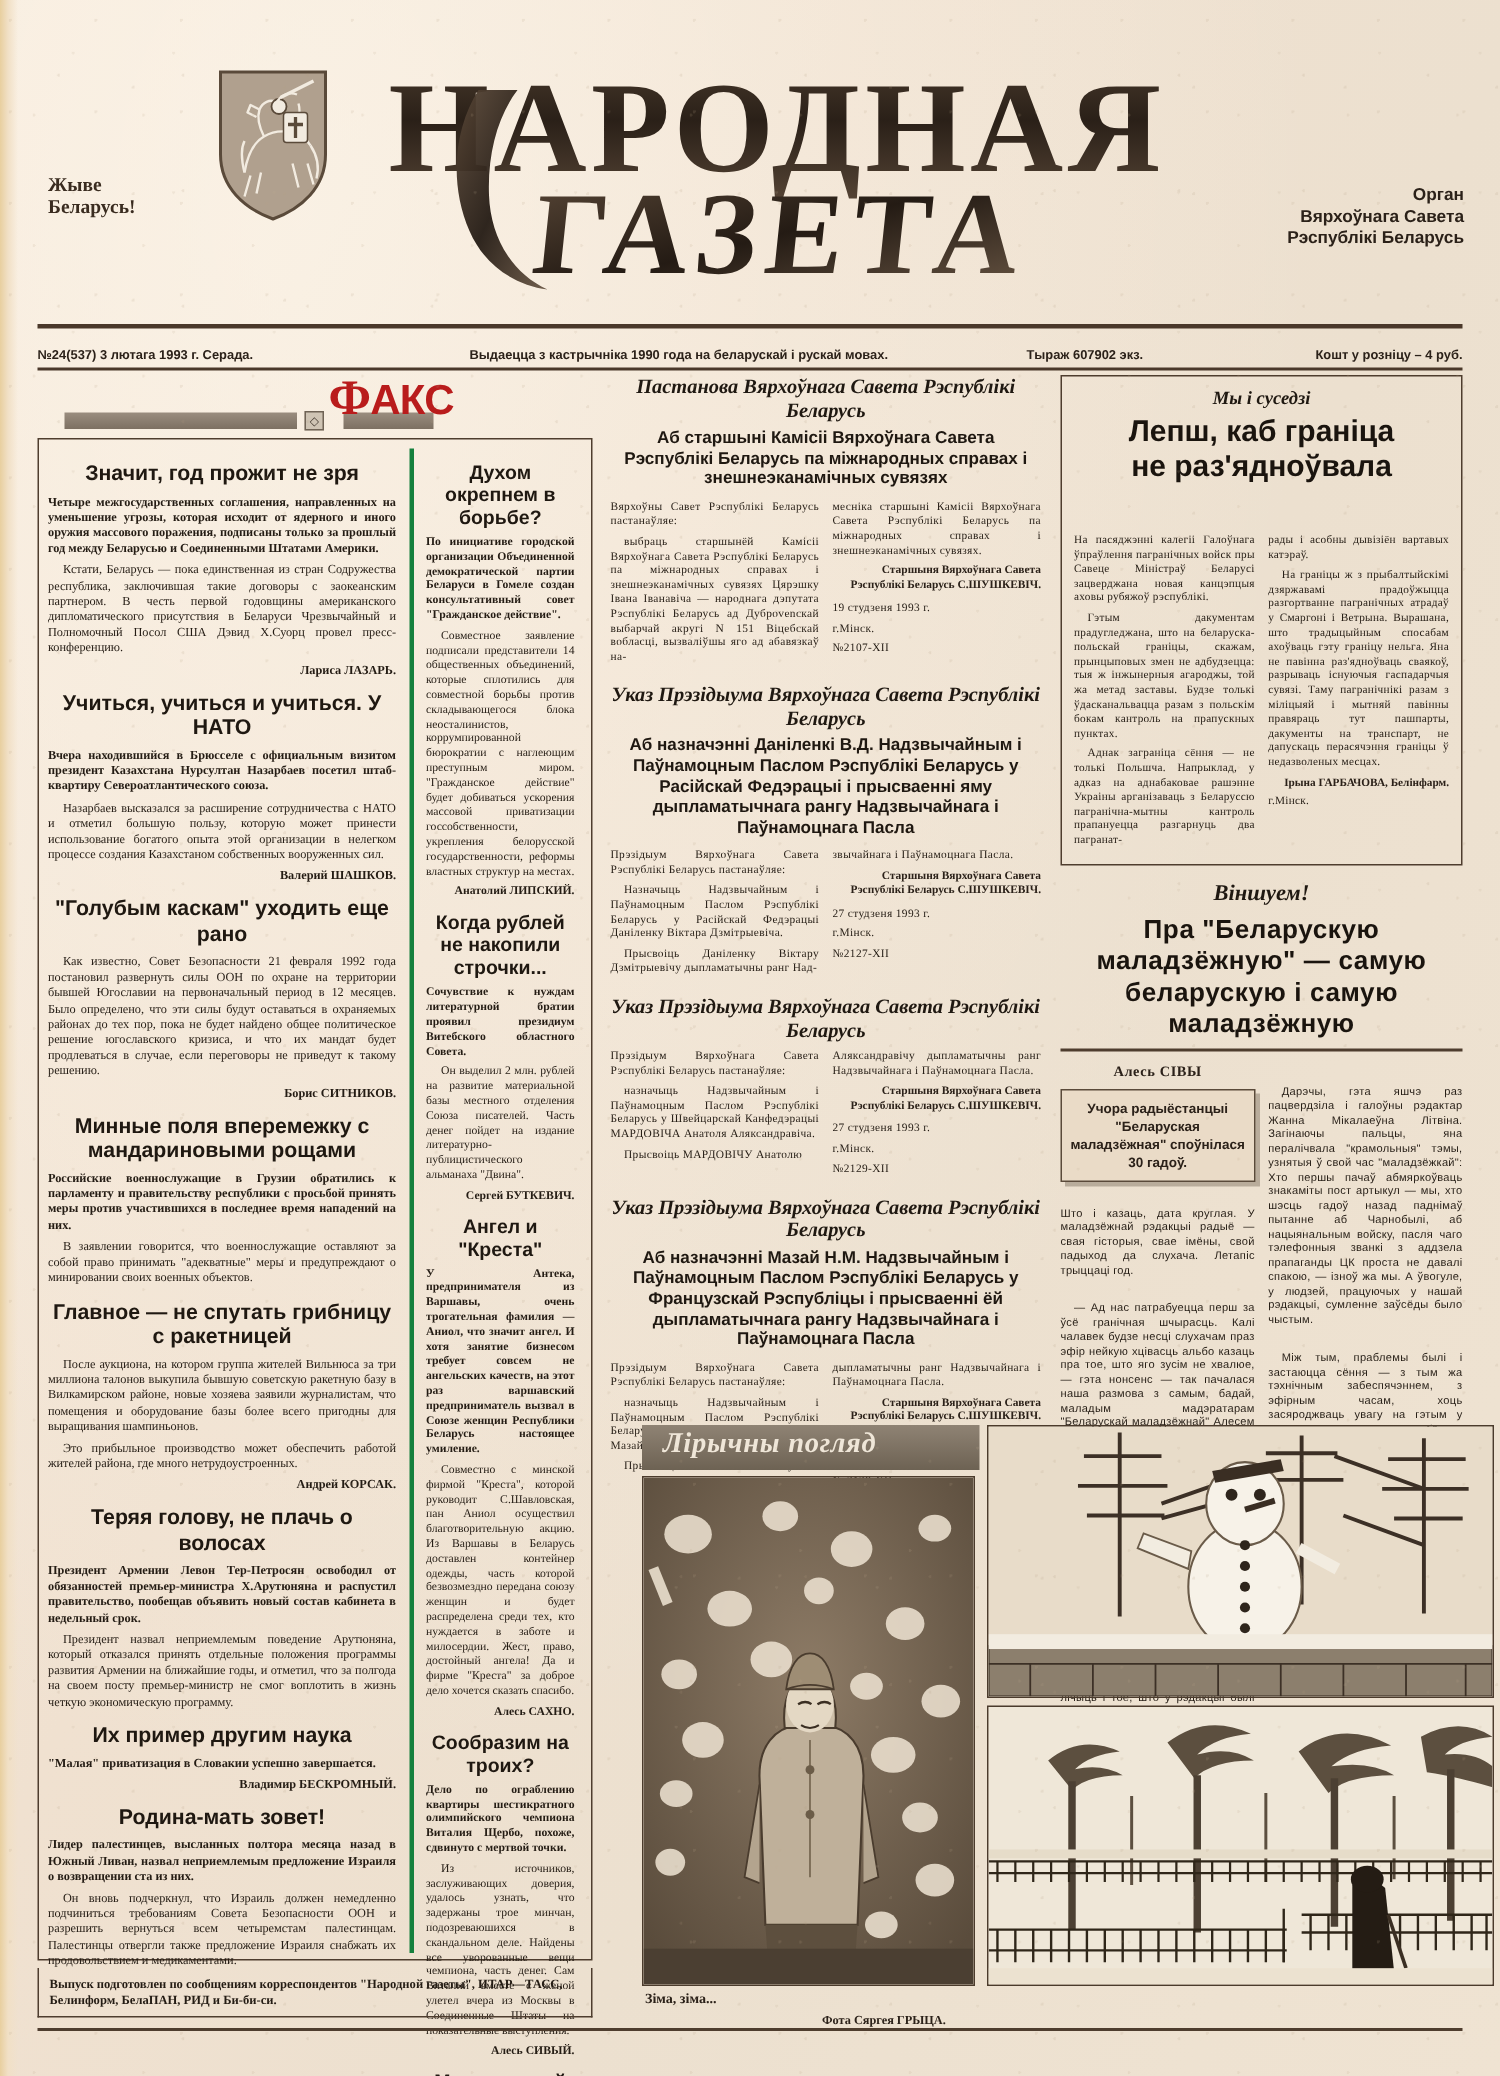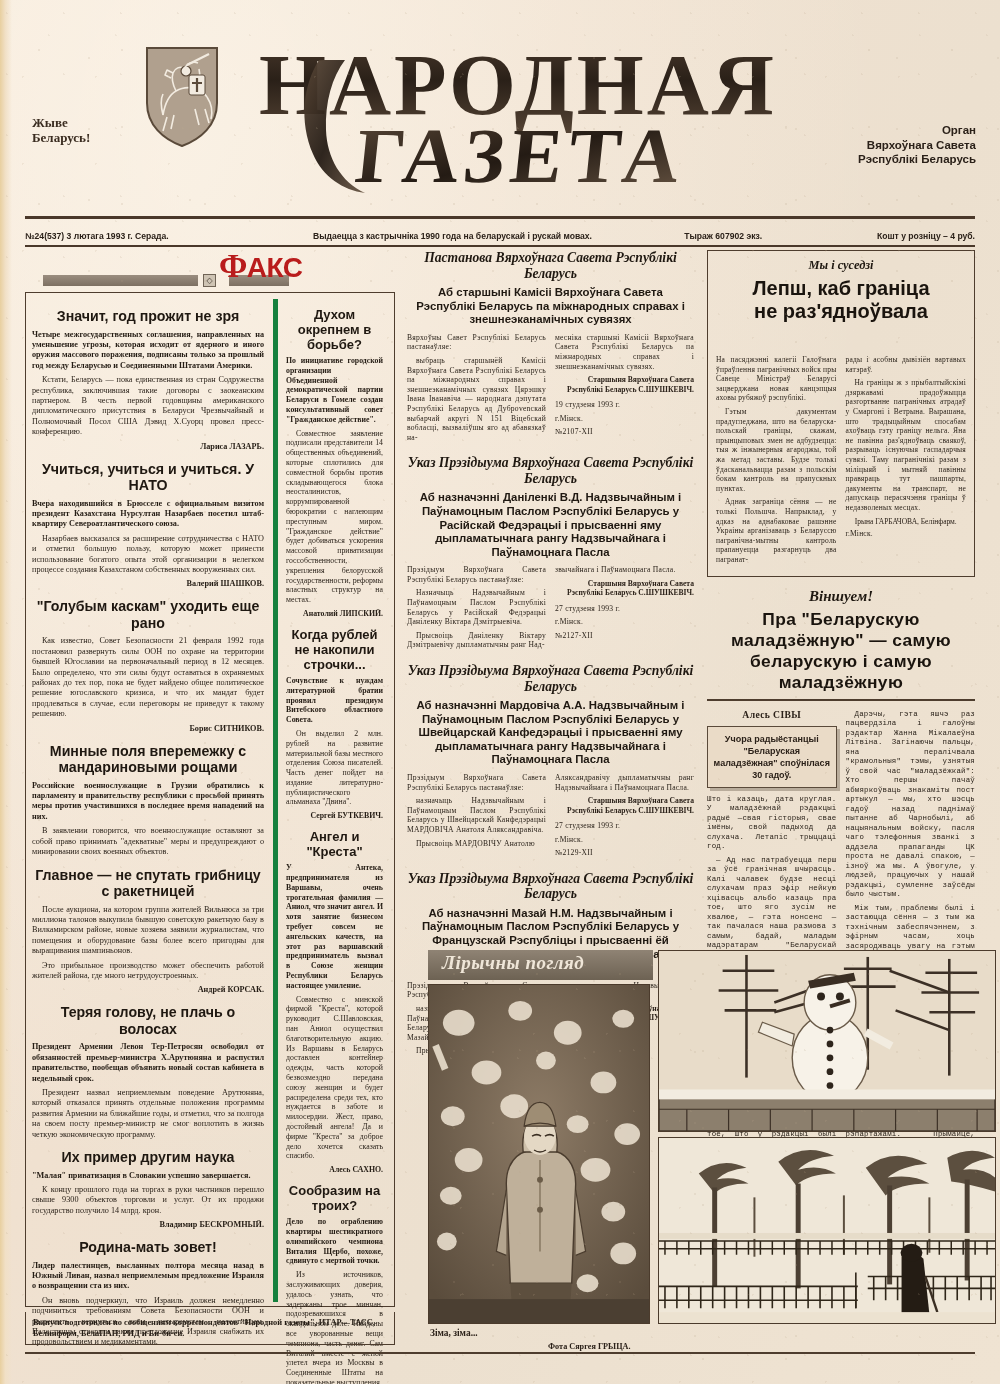--- a/index.html
+++ b/index.html
@@ -82,21 +82,21 @@
               font-family:"Liberation Sans", sans-serif; font-weight:700;
               font-size:28px; letter-spacing:-0.5px; color:#b91c1c; }
   .fax-word .f { font-size:33px; font-family:"Liberation Serif", serif; }
 
   .fax-box {
     position:absolute; left:0px; top:42px; width:370px; height:1015px;
     border:1.5px solid #4e3d2e; padding:6px 6px 4px 6px;
   }
   .fax-inner { display:flex; gap:9px; height:100%; }
   .fax-c1 { width:232px; }
-  .fax-c2 { width:110px; border-left:5px solid #15803d; padding-left:8px; }
+  .fax-c2 { width:110px; border-left:3px solid #15803d; padding-left:8px; }
 
   h2.fax-h {
     font-family:"Liberation Sans", sans-serif; font-weight:700;
     font-size:14.2px; line-height:16.5px; text-align:center;
     margin:9px 0 5px 0; color:#1f1811;
   }
   .fax-c2 h2.fax-h { font-size:13px; line-height:15px; margin:8px 0 4px 0; }
   p.lead {
     font-family:"Liberation Serif", serif; font-weight:700;
     font-size:8.2px; line-height:10.4px; margin:0 0 4px 0;
@@ -165,22 +165,22 @@
   }
   .r-cols { display:flex; gap:9px;margin-top:32px; }
   .r-cols > div { width:50%; }
   .r-cols p {
     font-family:"Liberation Serif", serif;
     font-size:7.5px; line-height:9.6px; margin:0 0 4px 0;
     text-align:justify; letter-spacing:.2px; color:#241c14;
   }
   .r-cols p.ind { text-indent:9px; }
   .r-sig {
-    font-family:"Liberation Serif", serif; font-weight:400;
-    font-size:7.5px; line-height:9.4px; text-align:center; margin:2px 0 3px 0;
+    font-family:"Liberation Serif", serif; font-weight:700;
+    font-size:7.5px; line-height:9.4px; text-align:right; margin:2px 0 3px 0;
   }
   .r-place { font-family:"Liberation Serif", serif; font-size:7.5px; margin:0; }
 
   .vinshuem {
     font-family:"Liberation Serif", serif; font-style:italic; font-weight:700;
     font-size:15px; text-align:center; margin:11px 0 4px 0; color:#1f1811;
   }
   .ml-head {
     font-family:"Liberation Sans", sans-serif; font-weight:700;
     font-size:17.4px; line-height:21px; text-align:center;
@@ -195,22 +195,22 @@
   }
   .ml-box {
     border:1px solid #584staggered; border:1px solid #5a4a3a;
     background:#eadbc7;
     box-shadow:3px 3px 0 rgba(90,74,58,.35);
     font-family:"Liberation Sans", sans-serif; font-weight:700;
     font-size:9px; line-height:12px; text-align:center;
     padding:6px 5px; margin:0 0 7px 0;
   }
   .ml-cols p {
-    font-family:Liberation Mono, monospace;
-    font-size:7.4px; line-height:9.5px; margin:3px 0 4px 0;
+    font-family:Liberation Sans, sans-serif;
+    font-size:7.4px; line-height:9.5px; margin:16px 0 4px 0;
     text-align:justify; letter-spacing:.2px; color:#241c14;
   }
   .ml-cols p.ind { text-indent:9px; }
 
   
   .photoblock { position:absolute; left:403px; top:700px; width:624px; height:405px; }
   .lyric-banner {
     position:absolute; left:0; top:0; width:225px; height:30px;
     background:linear-gradient(180deg,#8f8374,#6d6253);
   }
@@ -340,21 +340,20 @@
         <p class="bd">После аукциона, на котором группа жителей Вильнюса за три миллиона талонов выкупила бывшую советскую ракетную базу в Вилкамирском районе, новые хозяева заявили журналистам, что помещения и оборудование базы более всего пригодны для выращивания шампиньонов.</p>
         <p class="bd">Это прибыльное производство может обеспечить работой жителей района, где много нетрудоустроенных.</p>
         <p class="sig">Андрей КОРСАК.</p>
 
         <h2 class="fax-h">Теряя голову, не плачь о волосах</h2>
         <p class="lead">Президент Армении Левон Тер-Петросян освободил от обязанностей премьер-министра Х.Арутюняна и распустил правительство, пообещав объявить новый состав кабинета в недельный срок.</p>
         <p class="bd">Президент назвал неприемлемым поведение Арутюняна, который отказался принять отдельные положения программы развития Армении на ближайшие годы, и отметил, что за полгода на своем посту премьер-министр не смог воплотить в жизнь четкую экономическую программу.</p>
 
         <h2 class="fax-h">Их пример другим наука</h2>
         <p class="lead">"Малая" приватизация в Словакии успешно завершается.</p>
-        <p class="bd">К концу прошлого года на торгах в руки частников перешло свыше 9300 объектов торговли и услуг. От их продажи государство получило 14 млрд. крон.</p>
         <p class="sig">Владимир БЕСКРОМНЫЙ.</p>
 
         <h2 class="fax-h">Родина-мать зовет!</h2>
         <p class="lead">Лидер палестинцев, высланных полтора месяца назад в Южный Ливан, назвал неприемлемым предложение Израиля о возвращении ста из них.</p>
         <p class="bd">Он вновь подчеркнул, что Израиль должен немедленно подчиниться требованиям Совета Безопасности ООН и разрешить вернуться всем четыремстам палестинцам. Палестинцы отвергли также предложение Израиля снабжать их продовольствием и медикаментами.</p>
 
       </div>
 
       <div class="fax-c2">
         <h2 class="fax-h">Духом окрепнем в борьбе?</h2>
@@ -420,21 +419,20 @@
           <div class="d-sign">Старшыня Вярхоўнага Савета Рэспублікі Беларусь С.ШУШКЕВІЧ.</div>
           <p class="d-meta">27 студзеня 1993 г.</p>
           <p class="d-meta">г.Мінск.</p>
           <p class="d-meta">№2127-XII</p>
         </div>
       </div>
     </div>
 
     <div class="decree">
       <div class="d-kicker">Указ Прэзідыума Вярхоўнага Савета Рэспублікі Беларусь</div>
-      <div class="d-title">Аб назначэнні Мардовіча А.А. Надзвычайным і Паўнамоцным Паслом Рэспублікі Беларусь у Швейцарскай Канфедэрацыі і прысваенні яму дыпламатычнага рангу Надзвычайнага і Паўнамоцнага Пасла</div>
       <div class="d-cols">
         <div>
           <p>Прэзідыум Вярхоўнага Савета Рэспублікі Беларусь пастанаўляе:</p>
           <p class="ind">назначыць Надзвычайным і Паўнамоцным Паслом Рэспублікі Беларусь у Швейцарскай Канфедэрацыі МАРДОВІЧА Анатоля Аляксандравіча.</p>
           <p class="ind">Прысвоіць МАРДОВІЧУ Анатолю</p>
         </div>
         <div>
           <p>Аляксандравічу дыпламатычны ранг Надзвычайнага і Паўнамоцнага Пасла.</p>
           <div class="d-sign">Старшыня Вярхоўнага Савета Рэспублікі Беларусь С.ШУШКЕВІЧ.</div>
           <p class="d-meta">27 студзеня 1993 г.</p>

